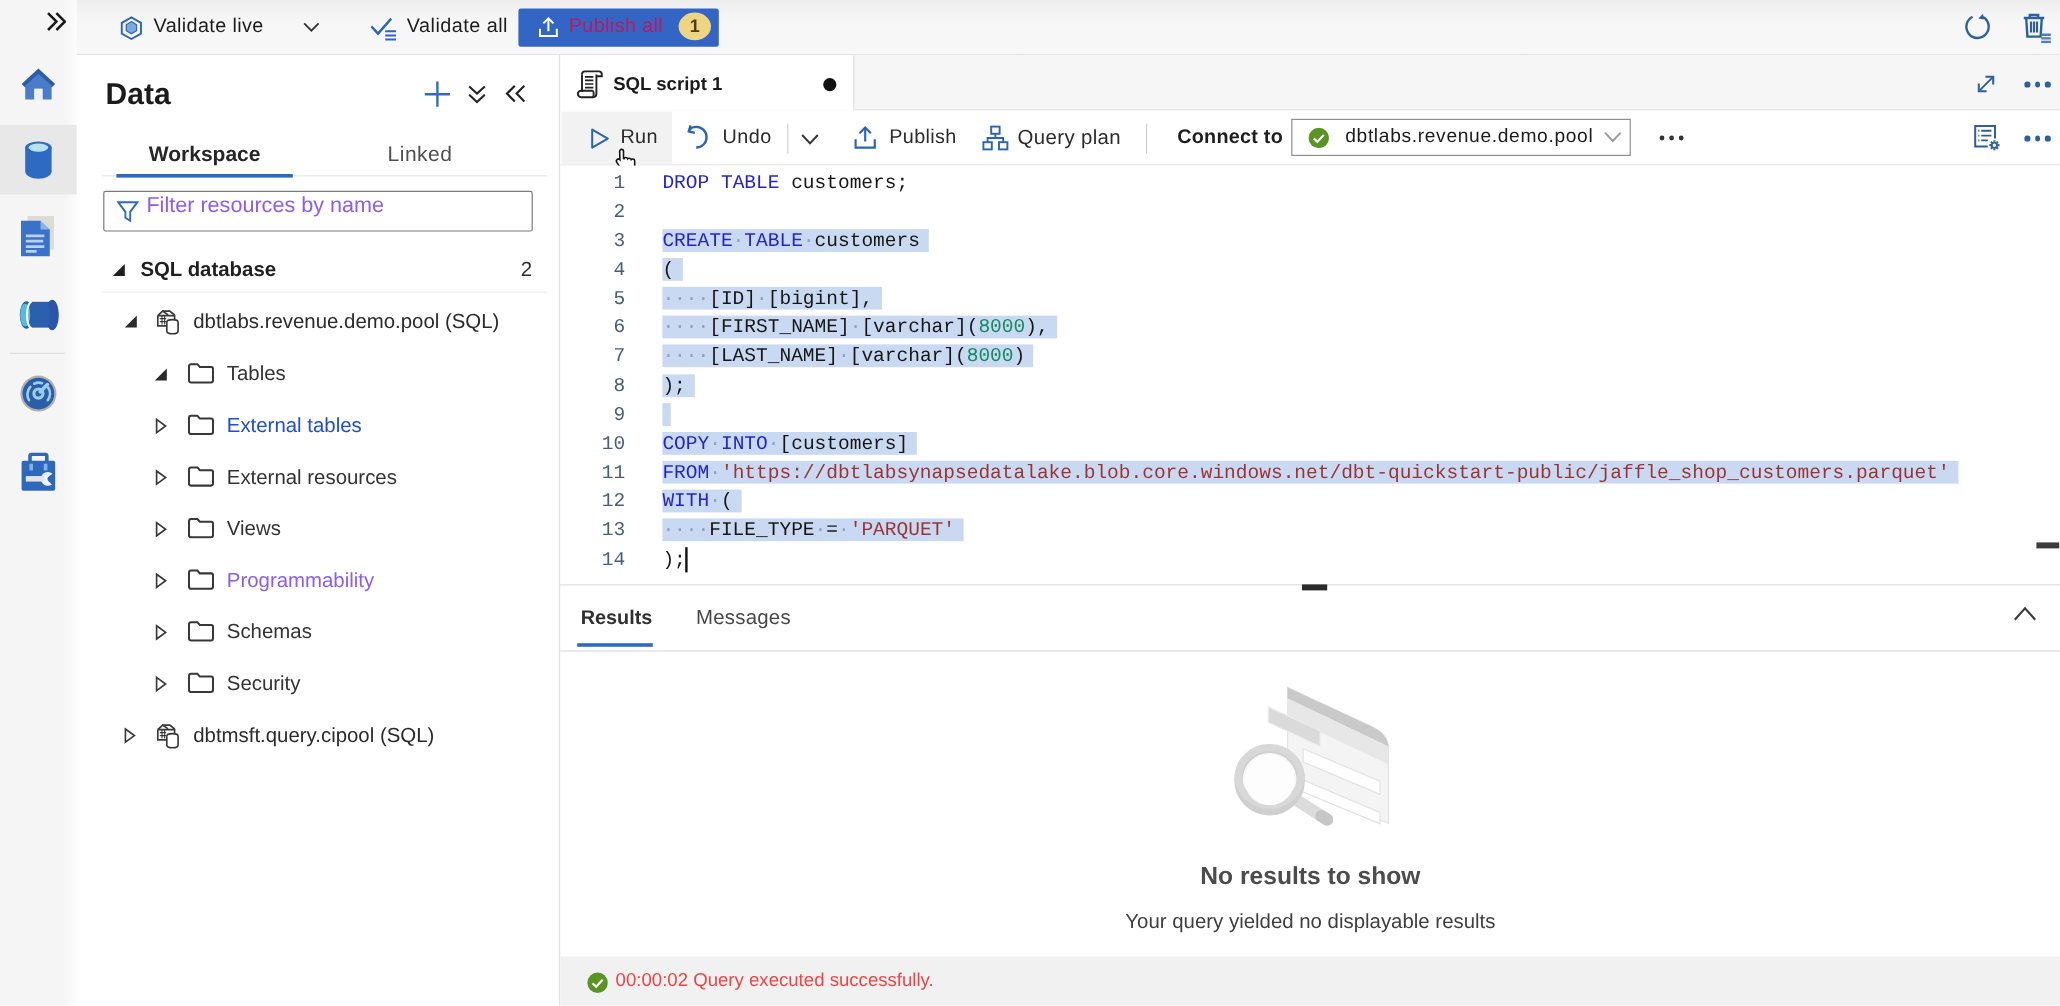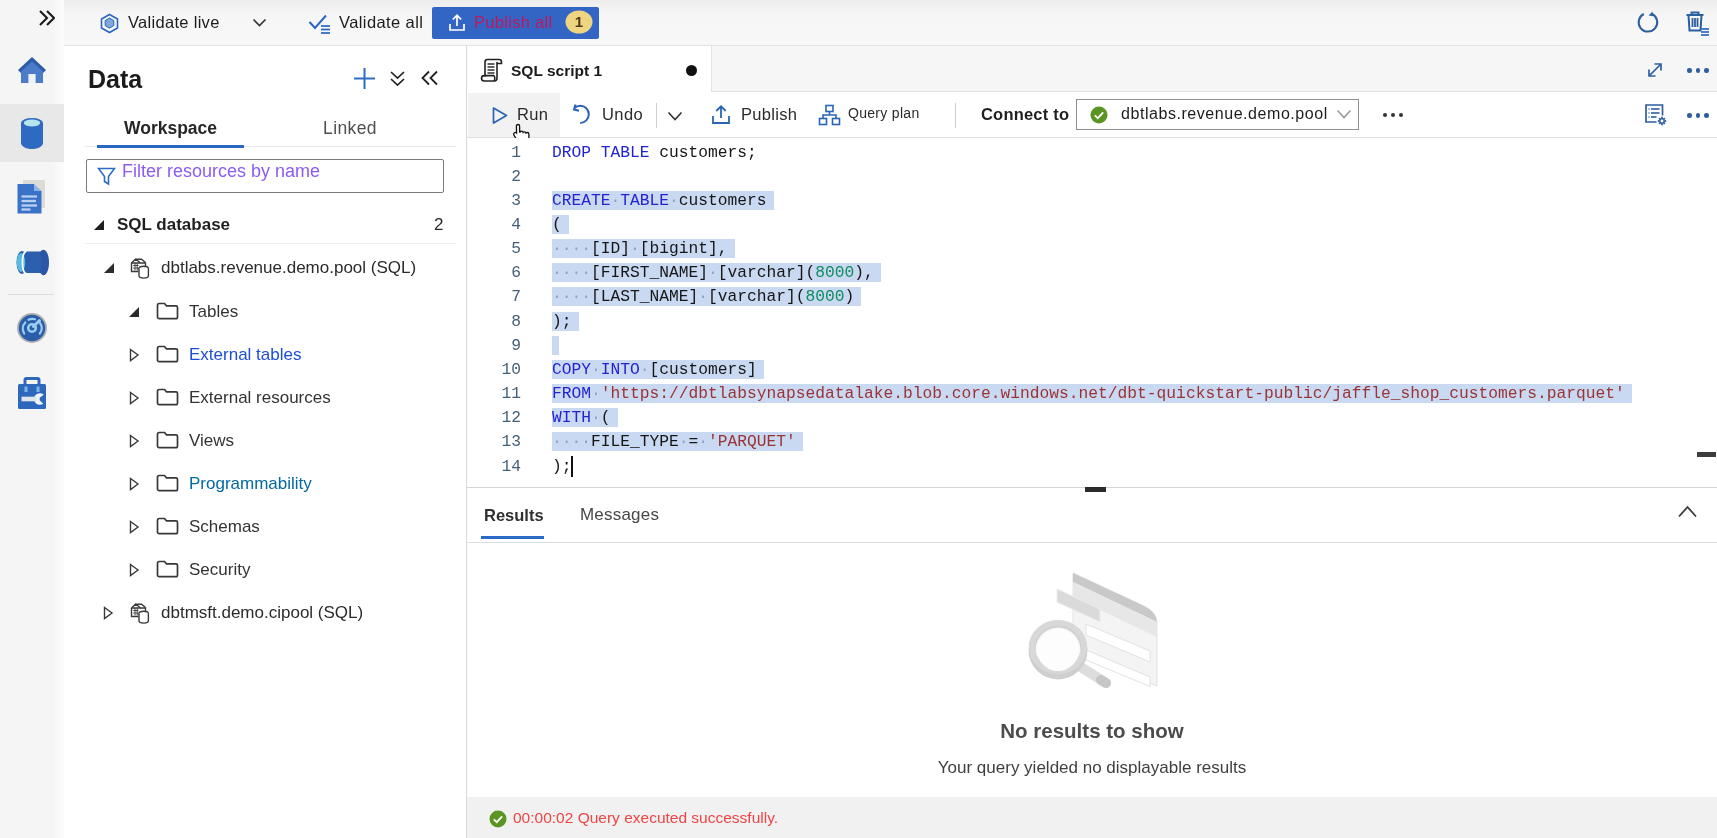--- a/index.html
+++ b/index.html
@@ -207,21 +207,21 @@
 <svg class="abs" style="left:156px;top:431px;" width="23" height="18" viewBox="0 0 23 18">
   <path d="M1.5 3.5 C1.5 2.4 2.2 1.5 3.2 1.5 H8.5 L10.5 3.8 H20 C20.9 3.8 21.5 4.5 21.5 5.4 V15 C21.5 16 20.8 16.7 19.8 16.7 H3.2 C2.2 16.7 1.5 16 1.5 15 Z" fill="none" stroke="#383838" stroke-width="1.7"></path>
 </svg>
 <div class="t" style="left:189px;top:431px;font-size:17px;color:#333;">Views</div>
 <svg class="abs" style="left:129px;top:477px;" width="11" height="14" viewBox="0 0 11 14">
     <path d="M1.5 1.5 L9 7 L1.5 12.5 Z" fill="none" stroke="#3a3a3a" stroke-width="1.4"></path>
   </svg>
 <svg class="abs" style="left:156px;top:474px;" width="23" height="18" viewBox="0 0 23 18">
   <path d="M1.5 3.5 C1.5 2.4 2.2 1.5 3.2 1.5 H8.5 L10.5 3.8 H20 C20.9 3.8 21.5 4.5 21.5 5.4 V15 C21.5 16 20.8 16.7 19.8 16.7 H3.2 C2.2 16.7 1.5 16 1.5 15 Z" fill="none" stroke="#383838" stroke-width="1.7"></path>
 </svg>
-<div class="t" style="left:189px;top:474px;font-size:17px;color:#0369a1;">Programmability</div>
+<div class="t" style="left:189px;top:474px;font-size:17px;color:#8b5cf6;">Programmability</div>
 <svg class="abs" style="left:129px;top:520px;" width="11" height="14" viewBox="0 0 11 14">
     <path d="M1.5 1.5 L9 7 L1.5 12.5 Z" fill="none" stroke="#3a3a3a" stroke-width="1.4"></path>
   </svg>
 <svg class="abs" style="left:156px;top:517px;" width="23" height="18" viewBox="0 0 23 18">
   <path d="M1.5 3.5 C1.5 2.4 2.2 1.5 3.2 1.5 H8.5 L10.5 3.8 H20 C20.9 3.8 21.5 4.5 21.5 5.4 V15 C21.5 16 20.8 16.7 19.8 16.7 H3.2 C2.2 16.7 1.5 16 1.5 15 Z" fill="none" stroke="#383838" stroke-width="1.7"></path>
 </svg>
 <div class="t" style="left:189px;top:517px;font-size:17px;color:#333;">Schemas</div>
 <svg class="abs" style="left:129px;top:563px;" width="11" height="14" viewBox="0 0 11 14">
     <path d="M1.5 1.5 L9 7 L1.5 12.5 Z" fill="none" stroke="#3a3a3a" stroke-width="1.4"></path>
   </svg>
@@ -239,21 +239,21 @@
   <path d="M2.5 7 V15.5 H9.5" fill="none" stroke="#3a3a3a" stroke-width="1.4"></path>
   <g stroke="#3a3a3a" stroke-width="0.9">
       <line x1="4.2" y1="9.5" x2="9.5" y2="9.5"></line>
       <line x1="4.2" y1="12" x2="9.5" y2="12"></line>
       <line x1="6" y1="7.2" x2="6" y2="14.5"></line>
       <line x1="8.2" y1="7.2" x2="8.2" y2="14.5"></line>
     </g>
   <ellipse cx="14.7" cy="12.5" rx="4.7" ry="2.2" fill="#fff" stroke="#3a3a3a" stroke-width="1.4"></ellipse>
   <path d="M10 12.5 V19.8 C10 21.1 12.1 22.1 14.7 22.1 C17.3 22.1 19.4 21.1 19.4 19.8 V12.5" fill="#fff" stroke="#3a3a3a" stroke-width="1.4"></path>
 </svg>
-<div class="t" style="left:161px;top:603px;font-size:17px;color:#2b2b2b;">dbtmsft.demo.cipool (SQL)</div>
+<div class="t" style="left:161px;top:603px;font-size:17px;color:#2b2b2b;">dbtmsft.query.cipool (SQL)</div>
 
 <div class="abs" id="tabstrip"></div>
 <div class="abs" id="tab1"></div>
 
 <svg class="abs" style="left:480px;top:58px;" width="24" height="25" viewBox="0 0 24 25">
   <path d="M5 4 C5 2.6 6.1 1.5 7.5 1.5 H19 C20.4 1.5 21.5 2.6 21.5 4 V5.5 H17" fill="none" stroke="#222" stroke-width="1.6"></path>
   <path d="M17 4 V20 C17 21.7 15.9 23 14.2 23 H4.3 C2.8 23 1.5 21.7 1.5 20.2 C1.5 18.7 2.8 17.6 4.3 17.6 H6" fill="none" stroke="#222" stroke-width="1.6"></path>
   <path d="M5 4 V17.6 H14" fill="none" stroke="#222" stroke-width="1.6"></path>
   <path d="M14 17.6 C15 18.3 15 22 14 23" fill="none" stroke="#222" stroke-width="1.6"></path>
   <g stroke="#222" stroke-width="1.4">
@@ -297,21 +297,21 @@
   <path d="M11 14 V2.5 M6.3 7 L11 2.3 L15.7 7" fill="none" stroke="#2a65b5" stroke-width="1.8"></path>
   <path d="M3 12 V19 H19 V12" fill="none" stroke="#2a65b5" stroke-width="1.8"></path>
 </svg>
 <div class="t" style="left:741px;top:105px;font-size:16.5px;letter-spacing:0.3px;color:#2b2b2b;">Publish</div>
 <svg class="abs" style="left:818px;top:104px;" width="23" height="23" viewBox="0 0 23 23">
   <rect x="8" y="1.5" width="7" height="6" fill="none" stroke="#2a65b5" stroke-width="1.6"></rect>
   <rect x="1.5" y="14.5" width="7" height="6" fill="none" stroke="#2a65b5" stroke-width="1.6"></rect>
   <rect x="14.5" y="14.5" width="7" height="6" fill="none" stroke="#2a65b5" stroke-width="1.6"></rect>
   <path d="M11.5 7.5 V11 M5 14.5 V11 H18 V14.5" fill="none" stroke="#2a65b5" stroke-width="1.6"></path>
 </svg>
-<div class="t" style="left:848px;top:105px;font-size:14px;letter-spacing:0.3px;color:#2b2b2b;">Query plan</div>
+<div class="t" style="left:848px;top:105px;font-size:17px;letter-spacing:0.3px;color:#2b2b2b;">Query plan</div>
 <div class="abs" style="left:955px;top:103px;width:1px;height:25px;background:#cfcfcf;"></div>
 <div class="t" style="left:981px;top:105px;font-size:16.5px;font-weight:700;letter-spacing:0.2px;color:#1f1f1f;">Connect to</div>
 <div class="abs" style="left:1076px;top:99px;width:283px;height:31px;border:1px solid #8f8f8f;background:#fff;"></div>
 <svg class="abs" style="left:1090px;top:106px;" width="18" height="18" viewBox="0 0 18 18">
   <circle cx="9" cy="9" r="8.5" fill="#5a9423"></circle>
   <path d="M4.8 9.3 L7.8 12.2 L13.2 6.4" fill="none" stroke="#fff" stroke-width="1.8"></path>
 </svg>
 <div class="t" style="left:1121px;top:105px;font-size:16px;letter-spacing:0.55px;color:#1c1c1c;">dbtlabs.revenue.demo.pool</div>
 <svg class="abs" style="left:1336px;top:109px;" width="16" height="11" viewBox="0 0 16 11">
   <path d="M1.5 1.5 L8 8.5 L14.5 1.5" fill="none" stroke="#9b9b9b" stroke-width="1.6"></path>

